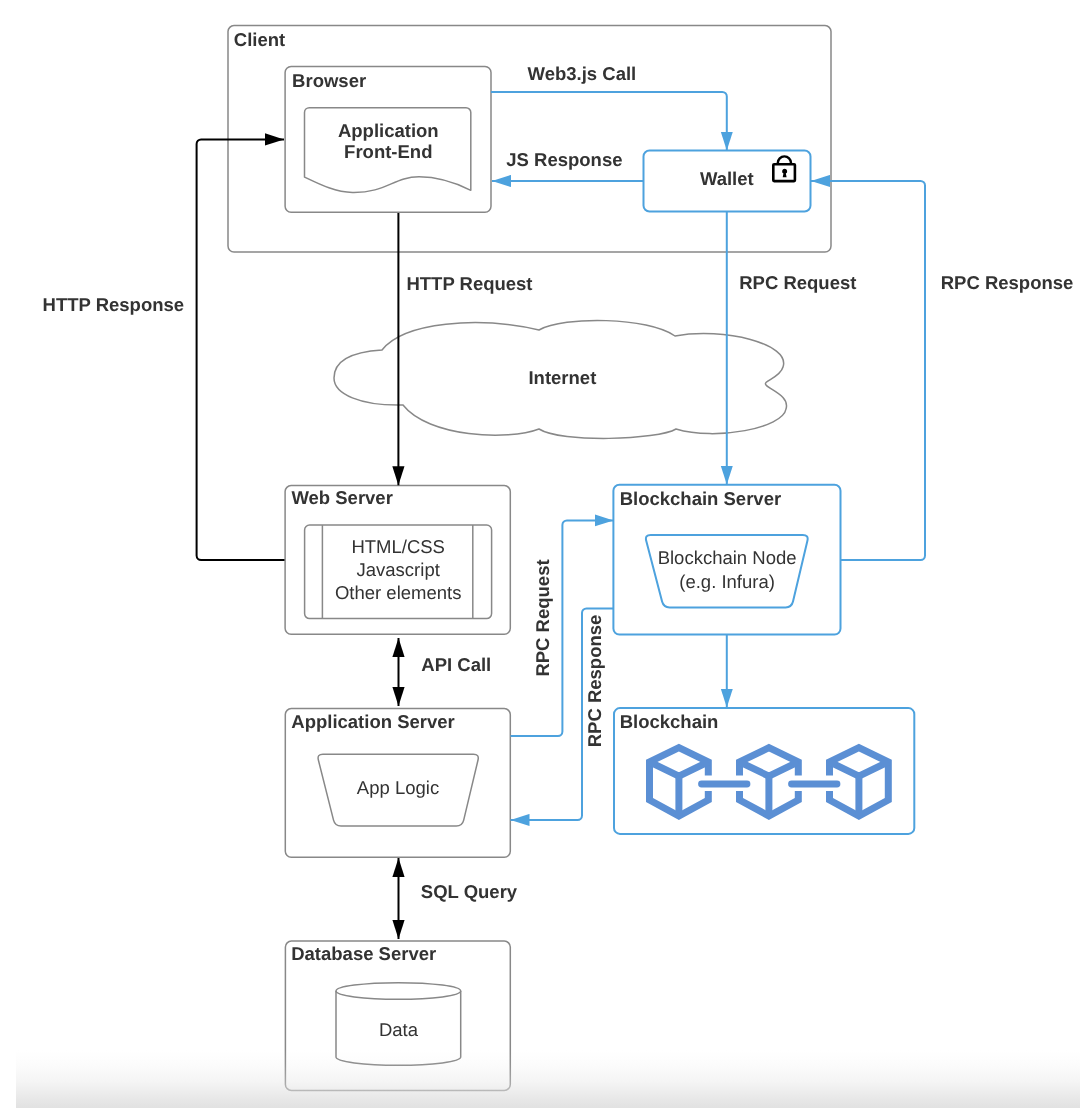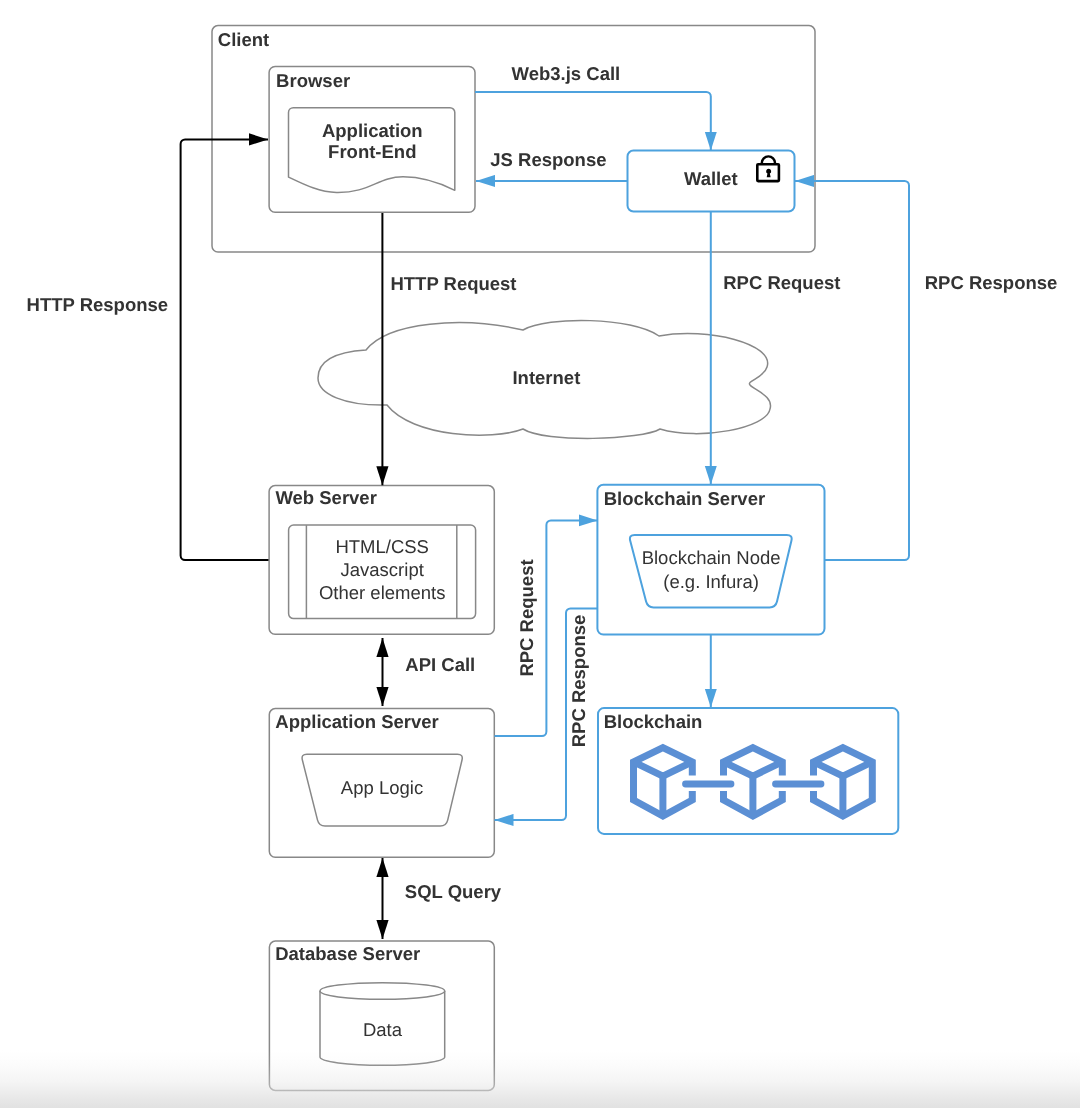--- a/index.html
+++ b/index.html
@@ -4,21 +4,21 @@
 <title>Blockchain dApp Architecture Diagram</title>
 <style>
   html,body{margin:0;padding:0;}
   body{
     width:1080px;height:1108px;overflow:hidden;
     background:#ffffff;
     font-family:"Liberation Sans", sans-serif;
     -webkit-font-smoothing:antialiased;
     text-rendering:geometricPrecision;
   }
-  #stage{position:relative;width:976px;height:1108px;}
+  #stage{position:relative;width:976px;height:1108px;margin-left:16px;}
   #bottomfade{position:absolute;left:0;top:1050px;width:1080px;height:58px;
     background:linear-gradient(to bottom,rgba(225,225,225,0) 0%,rgba(225,225,225,0.10) 25%,rgba(225,225,225,0.35) 55%,rgba(224,224,224,0.72) 82%,rgba(223,223,223,0.92) 100%);
     pointer-events:none;}
   svg{display:block;position:absolute;left:0;top:0;}
   .lbl{font-family:"Liberation Sans",sans-serif;fill:#333333;}
   .bold{font-weight:bold;}
 </style>
 </head>
 <body>
 

